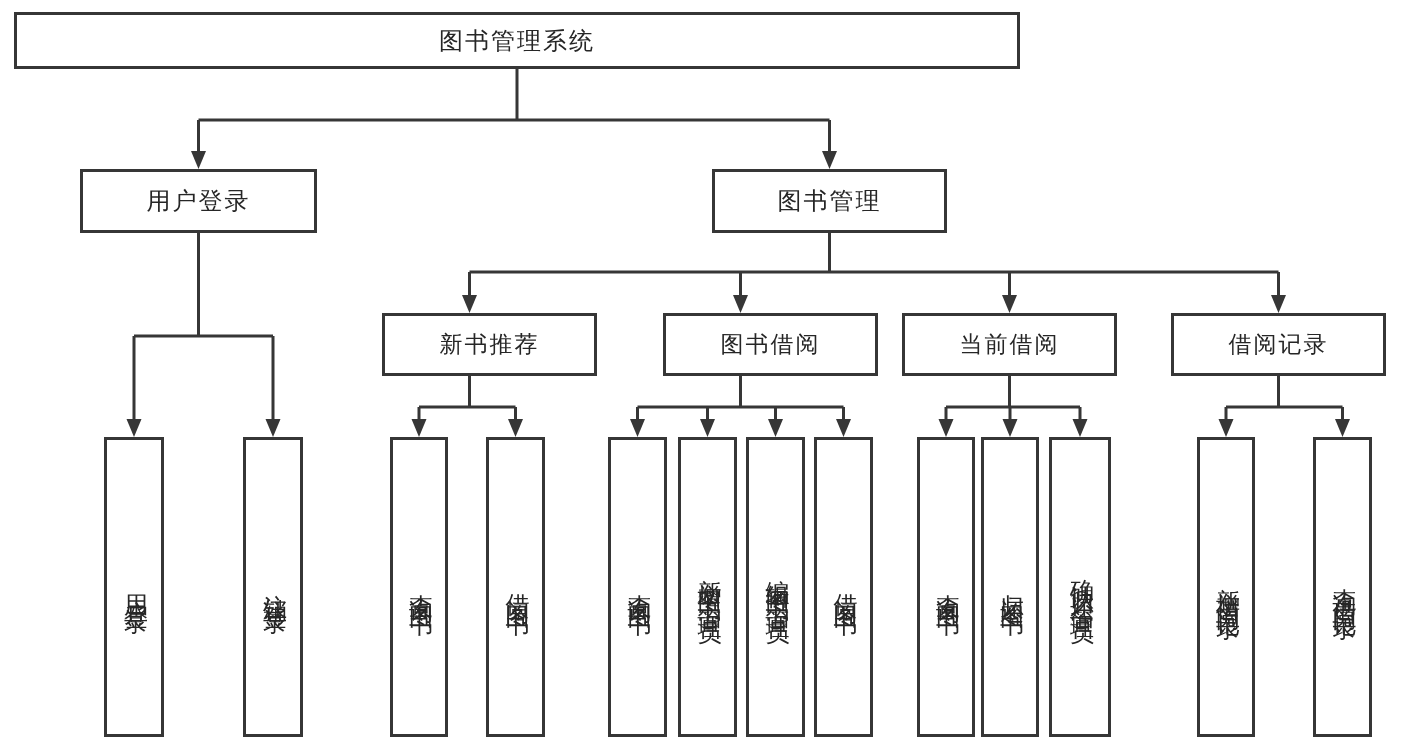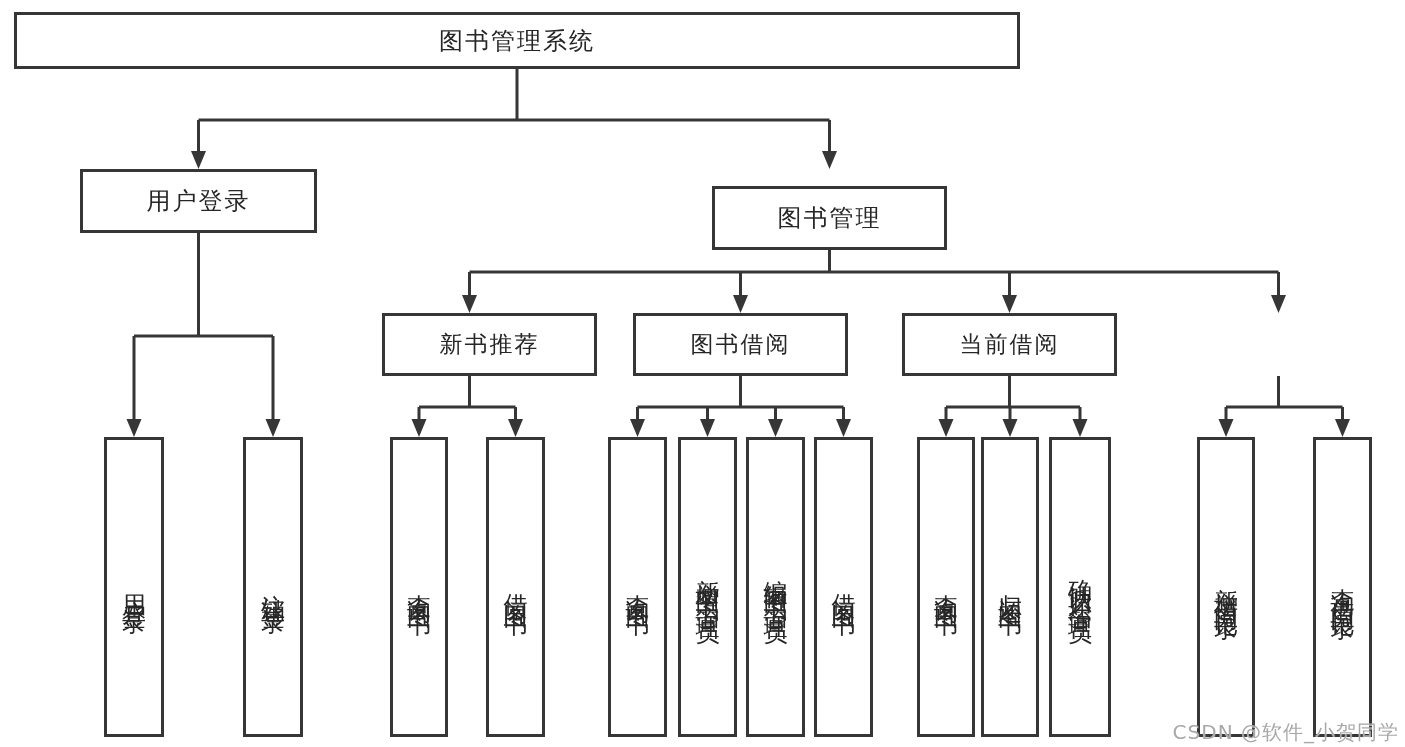--- a/index.html
+++ b/index.html
@@ -13,20 +13,21 @@
   html, body {
     width: 1405px; height: 747px;
     background: var(--background);
     font-family: "DejaVu Sans", "Liberation Sans", sans-serif;
     overflow: hidden;
   }
   .canvas {
     position: relative;
     width: 1405px; height: 747px;
     background: var(--background);
+    font-family: Liberation Mono, monospace;
   }
   .connector {
     position: absolute; left: 0; top: 0;
     width: 1405px; height: 747px;
     pointer-events: none;
   }
   .connector path {
     stroke: var(--line);
     stroke-width: 3;
     fill: none;
@@ -126,39 +127,39 @@
     <g>
       <path d="M1278.5 376 V407 M1226 407 H1342.5 M1226 407 V423 M1342.5 407 V423"></path>
       <polygon points="1218.5,419 1233.5,419 1226,437"></polygon>
       <polygon points="1335,419 1350,419 1342.5,437"></polygon>
     </g>
   </svg>
 
   <div class="node root">图书管理系统</div>
 
   <div class="node branch" style="left:80px; width:237px;">用户登录</div>
-  <div class="node branch" style="left:712px; width:235px;margin-top:17px;">图书管理</div>
+  <div class="node branch" style="left:712px; width:235px;">图书管理</div>
 
   <div class="node group" style="left:362px; width:215px;margin-left:20px;">新书推荐</div>
-  <div class="node group" style="left:633px; width:215px;">图书借阅</div>
+  <div class="node group" style="left:663px; width:215px;">图书借阅</div>
   <div class="node group" style="left:902px; width:215px;text-align:right;">当前借阅</div>
+  <div class="node group" style="left:1171px; width:215px;">借阅记录</div>
 
   <div class="leaf" style="left:104px; width:60px;">用户登录</div>
   <div class="leaf" style="left:243px; width:60px;">注销登录</div>
 
   <div class="leaf" style="left:390px; width:58px;">查询图书</div>
   <div class="leaf" style="left:486px; width:59px;">借阅图书</div>
 
   <div class="leaf" style="left:608px; width:59px;">查询图书</div>
   <div class="leaf" style="left:678px; width:59px;">新增图书（管理员）</div>
   <div class="leaf" style="left:746px; width:59px;">编辑图书（管理员）</div>
   <div class="leaf" style="left:814px; width:59px;">借阅图书</div>
 
   <div class="leaf" style="left:917px; width:58px;">查询图书</div>
   <div class="leaf" style="left:981px; width:58px;">归还图书</div>
   <div class="leaf" style="left:1049px; width:62px;">确认归还（管理员）</div>
 
   <div class="leaf" style="left:1197px; width:58px;">新增借阅记录</div>
   <div class="leaf" style="left:1313px; width:59px;">查询借阅记录</div>
 
-  <div class="watermark">CSDN @软件_小贺同学</div>
 
 </div>
 
 </body></html>

